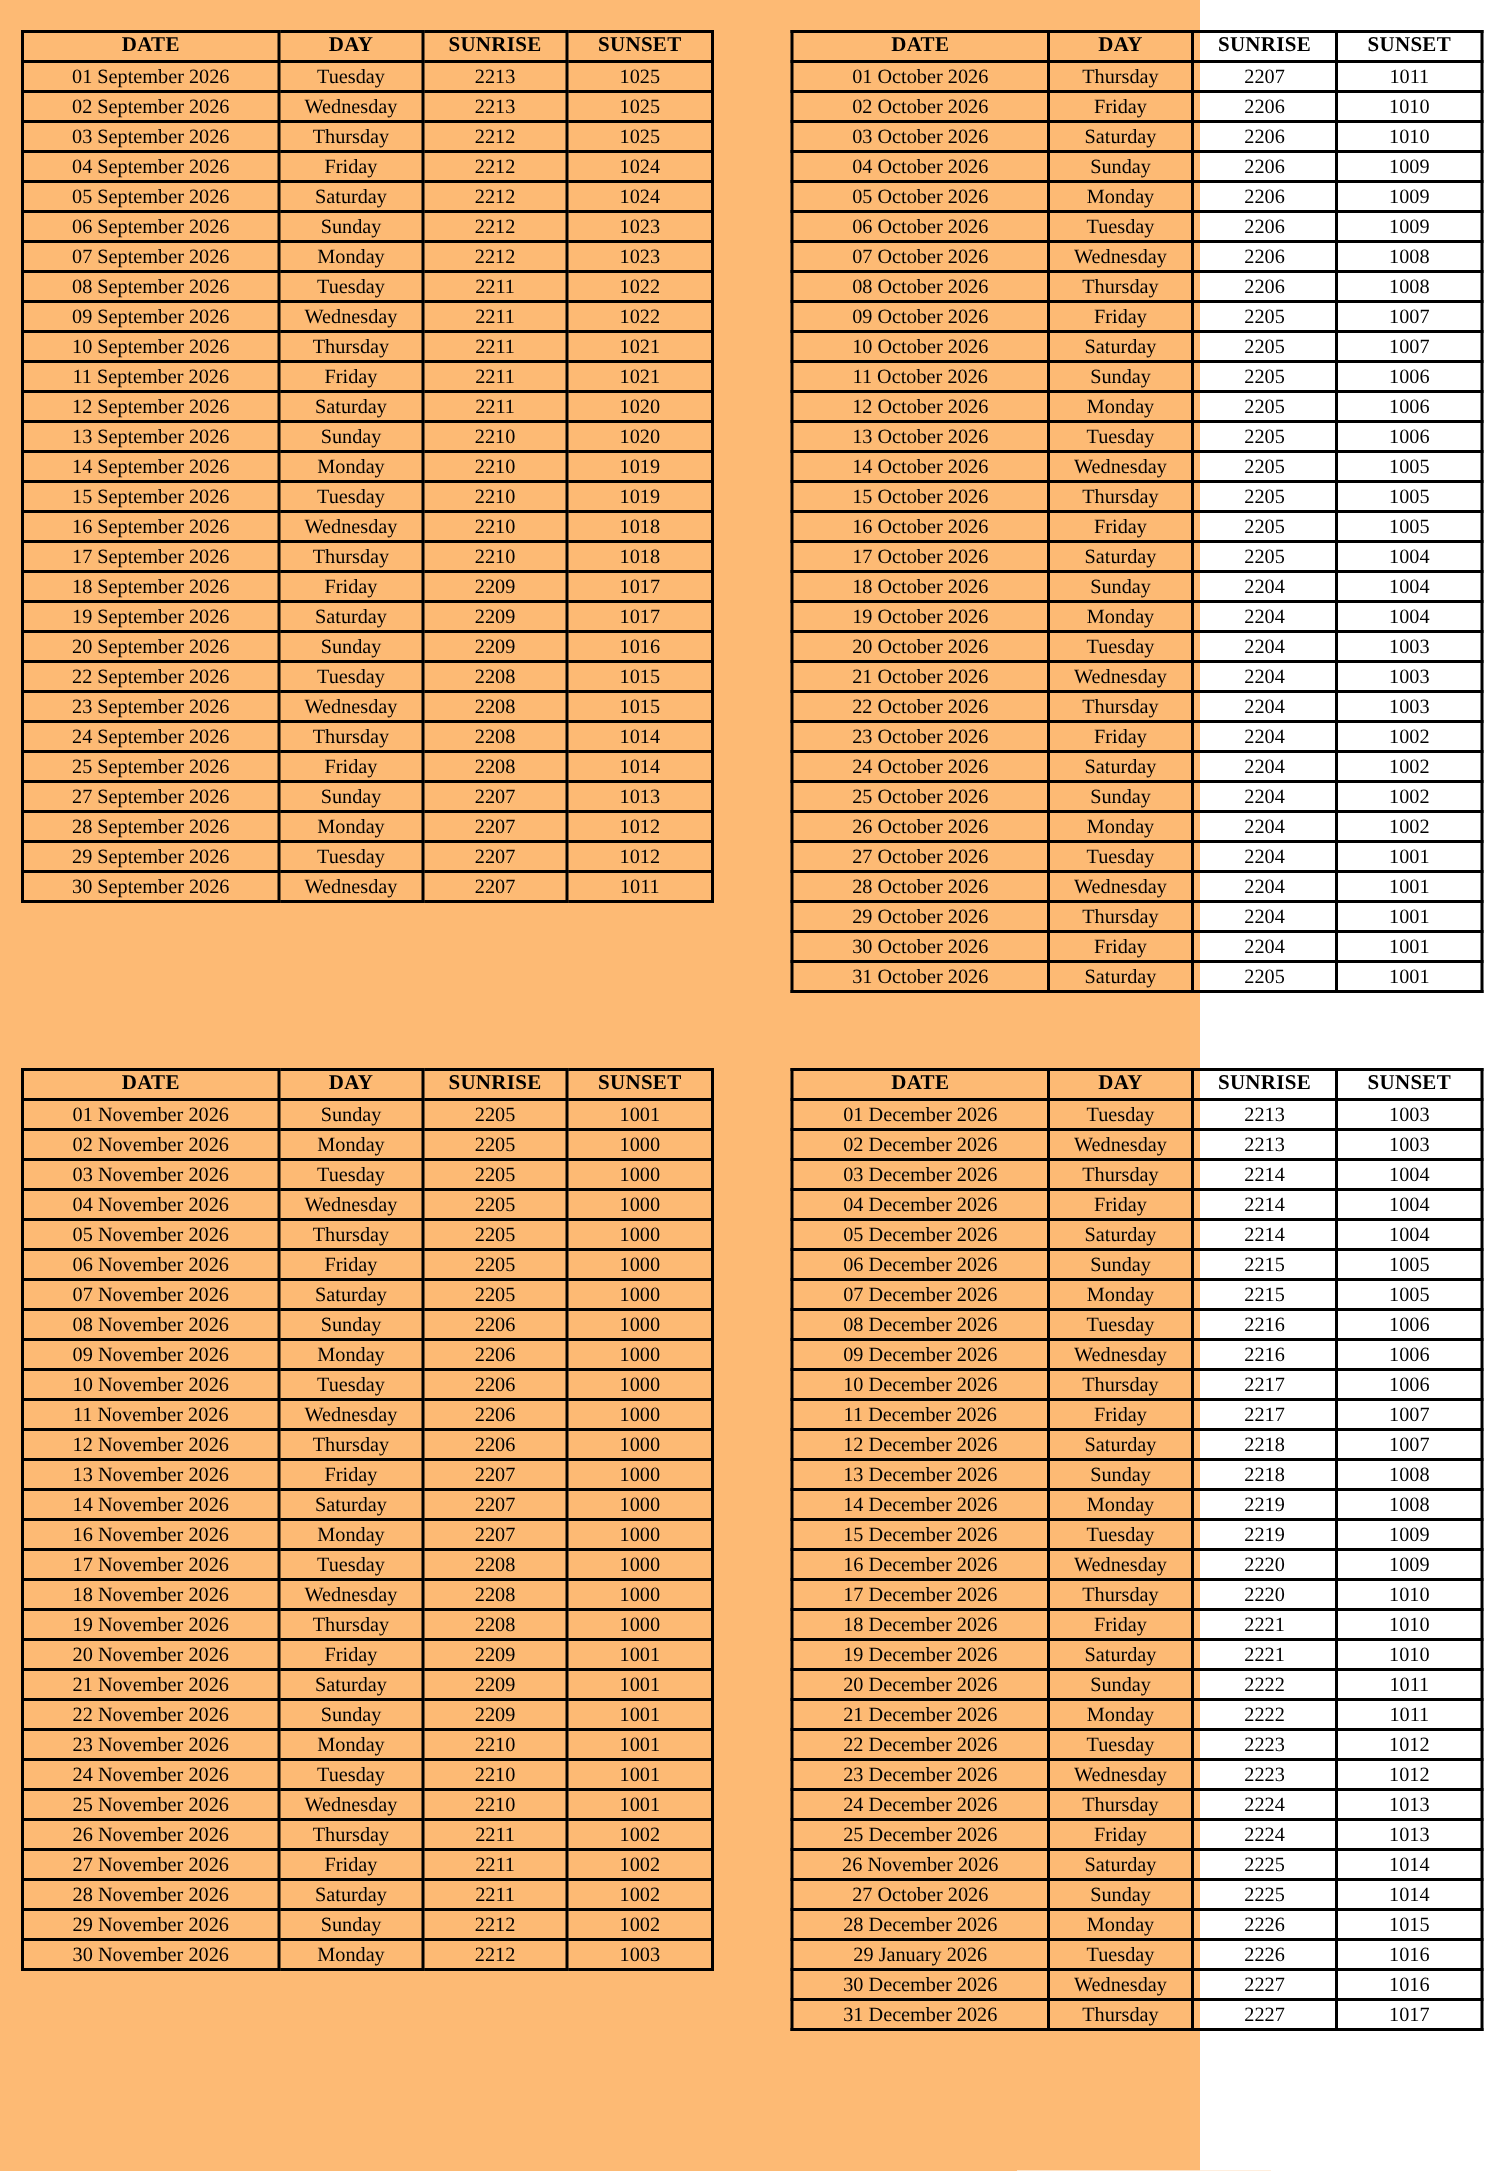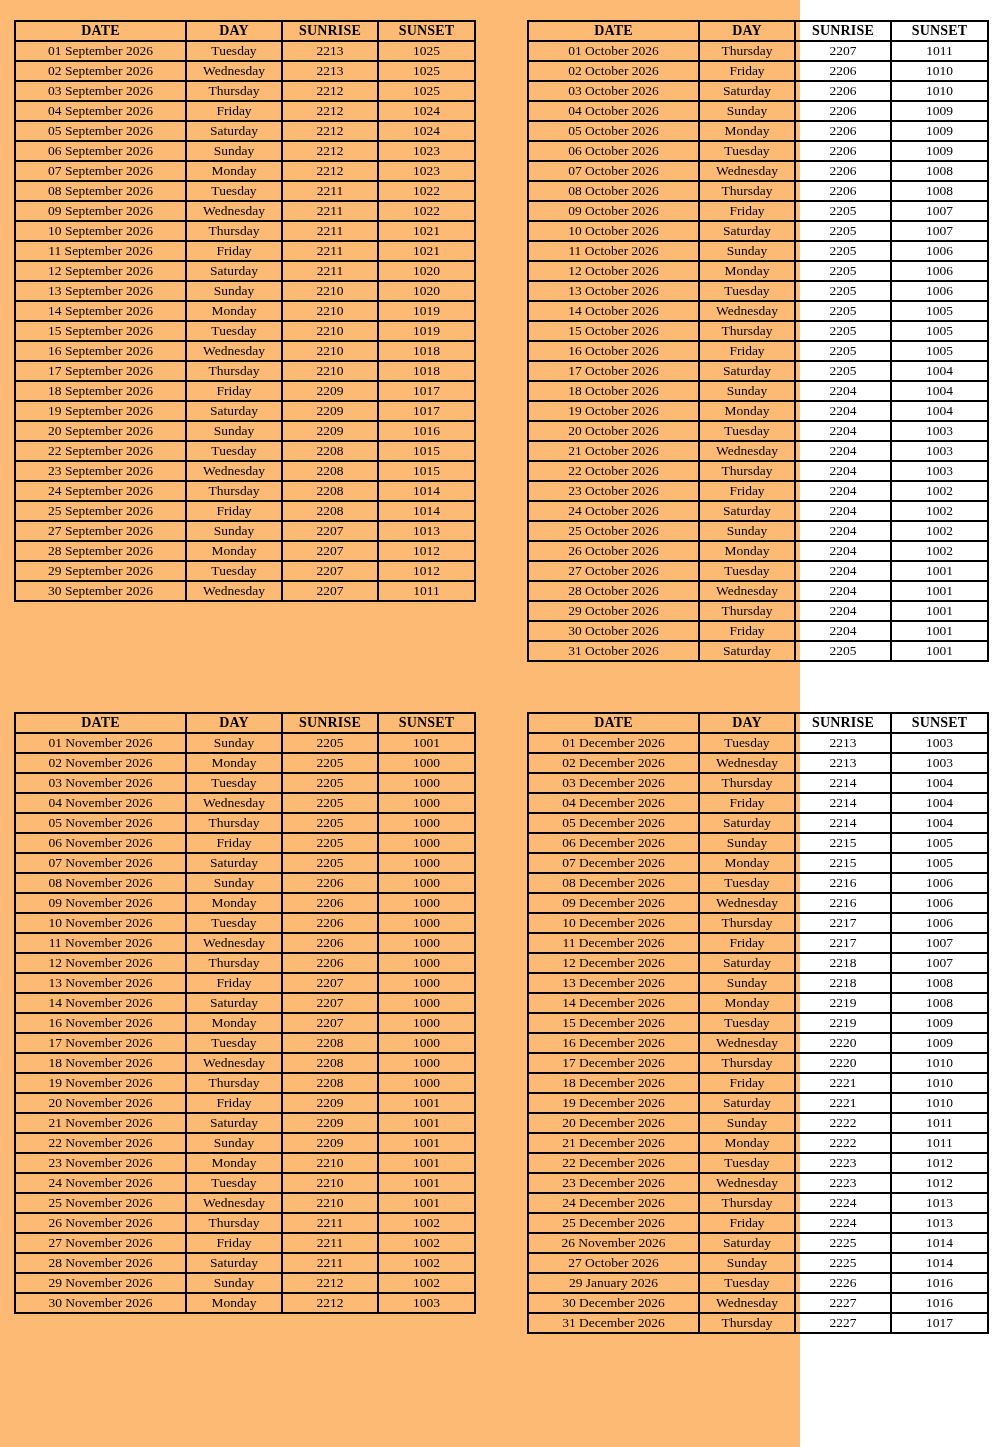--- a/index.html
+++ b/index.html
@@ -815,20 +815,26 @@
             <td>2225</td>
             <td>1014</td>
           </tr>
           <tr>
             <td>27 October 2026</td>
             <td>Sunday</td>
             <td>2225</td>
             <td>1014</td>
           </tr>
           <tr>
+            <td>28 December 2026</td>
+            <td>Monday</td>
+            <td>2226</td>
+            <td>1015</td>
+          </tr>
+          <tr>
             <td>29 January 2026</td>
             <td>Tuesday</td>
             <td>2226</td>
             <td>1016</td>
           </tr>
           <tr>
             <td>30 December 2026</td>
             <td>Wednesday</td>
             <td>2227</td>
             <td>1016</td>

